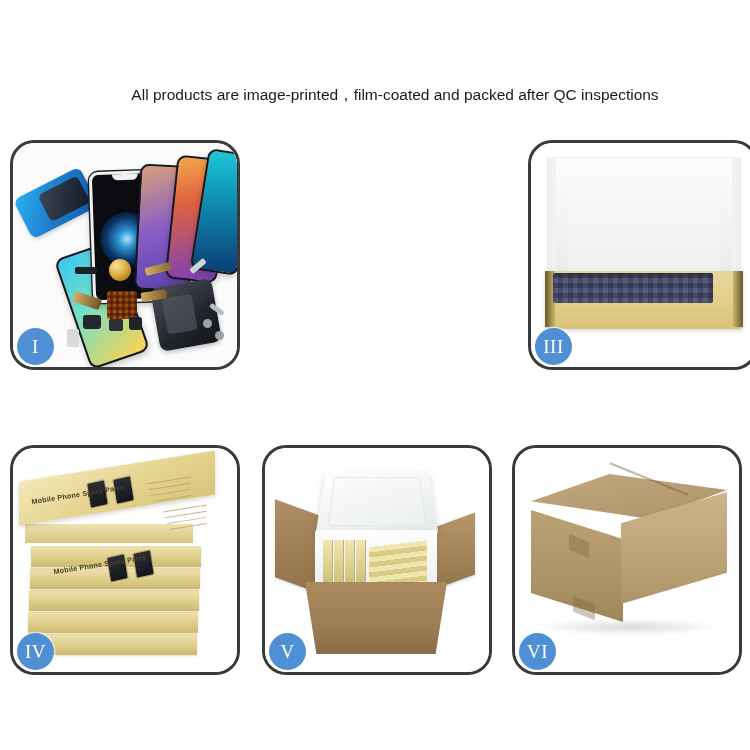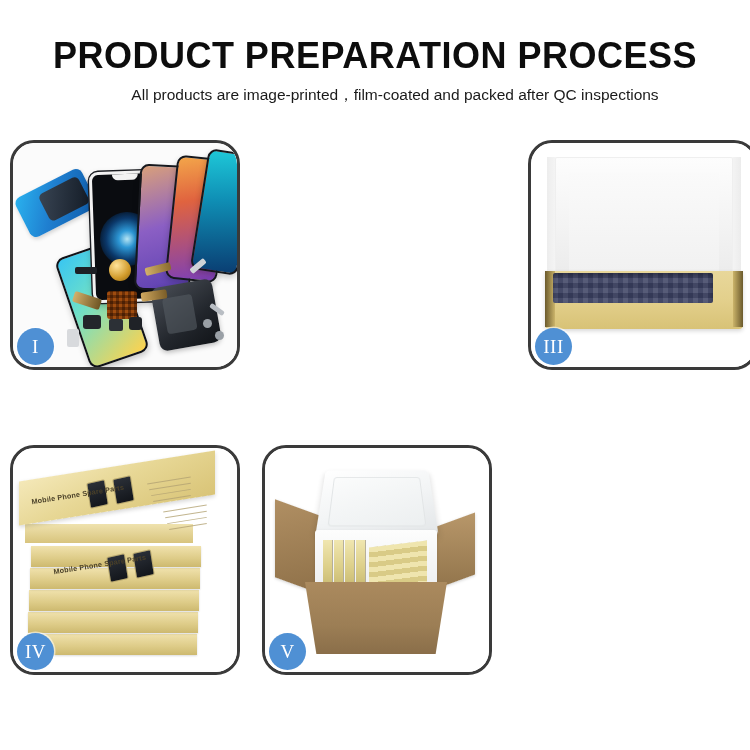--- a/index.html
+++ b/index.html
@@ -226,21 +226,20 @@
   .tab.t2{left:58px;top:152px;width:22px;height:16px;transform:skewY(22deg);}
   .shad{position:absolute;left:20px;top:170px;width:188px;height:18px;border-radius:50%;
     background:radial-gradient(ellipse,rgba(0,0,0,.14),rgba(0,0,0,0) 70%);}
 </style>
 </head>
 <body>
 
 <div class="page">
 
   <div class="header">
-    <div class="title">PRODUCT PREPARATION PROCESS</div>
     <div class="subtitle">All products are image-printed，film-coated and packed after QC inspections</div>
   </div>
 
   <div class="grid">
 
     <div class="cell c0">
       <div class="frame">
         <div class="stage p1">
           <div class="ph f1"></div>
           <div class="ph f2"></div>
@@ -341,15 +340,31 @@
             <b></b>
           </div>
           <div class="cartFront"></div>
         </div>
         <div class="badge">
           <span>V</span>
         </div>
       </div>
     </div>
 
+    <div class="cell c5">
+      <div class="frame">
+        <div class="stage p6bg">
+          <div class="shad"></div>
+          <div class="cbTop"></div>
+          <div class="cbLeft"></div>
+          <div class="cbRight"></div>
+          <div class="seam s1"></div>
+          <div class="tab t1"></div>
+          <div class="tab t2"></div>
+        </div>
+        <div class="badge">
+          <span>VI</span>
+        </div>
+      </div>
+    </div>
 
   </div>
 </div>
 
 </body></html>

